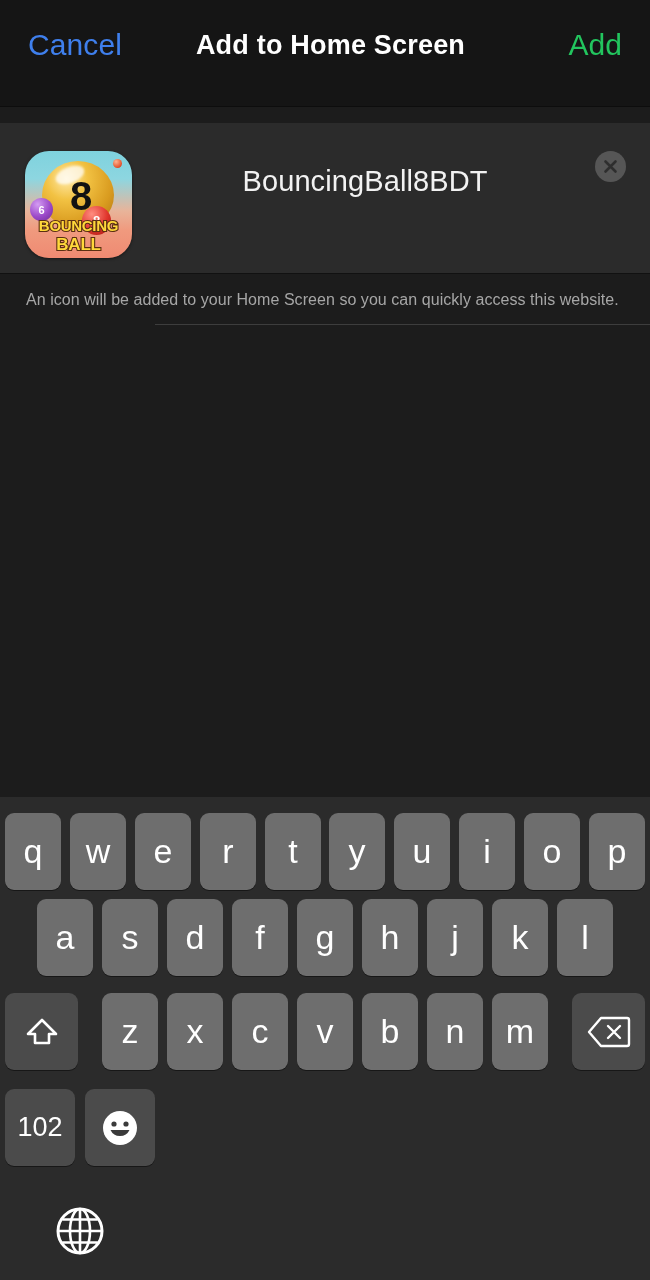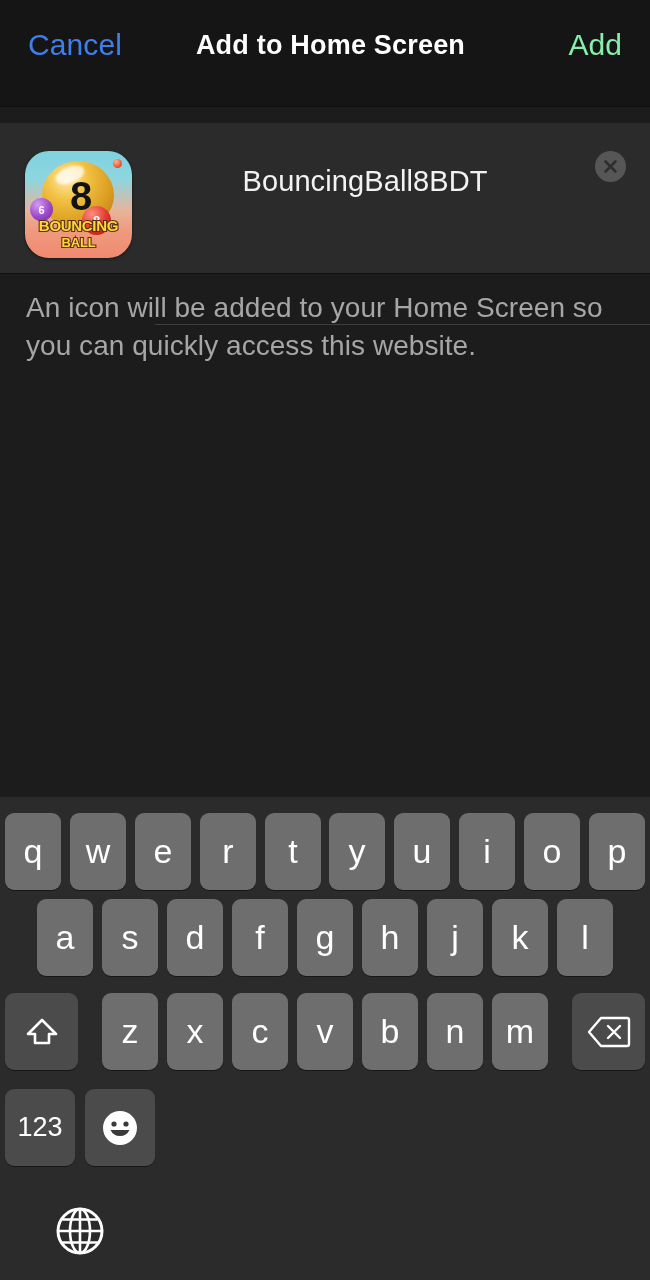--- a/index.html
+++ b/index.html
@@ -32,21 +32,21 @@
   }
   .nav-title {
     position: absolute; left: 0; top: 30px;
     width: 650px; text-align: center;
     font-size: 27px; font-weight: bold; color: #ffffff;
     letter-spacing: 0.2px;
     padding-left: 11px;
   }
   .nav-add {
     position: absolute; right: 28px; top: 28px;
-    font-size: 30px; color: #86efac;
+    font-size: 30px; color: #22c55e;
     background: none; border: none;
     font-family: "Liberation Sans", sans-serif;
     cursor: pointer;
   }
 
   
   .field-row {
     position: absolute; left: 0; top: 123px;
     width: 650px; height: 151px;
     background: #2b2b2b;
@@ -108,21 +108,21 @@
     text-align: center;
     font-size: 15px; font-weight: bold; color: #ffd83b;
     letter-spacing: -0.3px;
     -webkit-text-stroke: 2.2px #5a2f12;
     paint-order: stroke fill;
     font-family: "Liberation Sans", sans-serif;
   }
   .icon-word2 {
     position: absolute; left: 0; top: 84px; width: 107px;
     text-align: center;
-    font-size: 13px; font-weight: bold; color: #ffd83b;
+    font-size: 17px; font-weight: bold; color: #ffd83b;
     letter-spacing: -0.2px;
     -webkit-text-stroke: 2.2px #5a2f12;
     paint-order: stroke fill;
     font-family: "Liberation Sans", sans-serif;
   }
   .name-input {
     position: absolute; left: 155px; top: 42px;
     width: 420px;
     background: transparent; border: none; outline: none;
     color: #f2f2f2; font-size: 29px;
@@ -139,21 +139,21 @@
     width: 31px; height: 31px; border-radius: 50%;
     background: #565656;
     cursor: pointer;
   }
   .clear-btn svg { display: block; }
 
   
   .desc {
     position: absolute; left: 26px; top: 289px;
     width: 600px;
-    font-size: 28px; line-height: 1.34; color: #a6a6a6;
+    font-size: 16px; line-height: 1.34; color: #a6a6a6;
     letter-spacing: 0.05px;
   }
 
   
   .keyboard {
     position: absolute; left: 0; top: 797px;
     width: 650px; height: 483px;
     background: #2b2b2b;
   }
   .krow { position: absolute; left: 0; width: 650px; }
@@ -265,21 +265,21 @@
       <div class="key" style="left:492px;width:56px">m</div>
       <div class="key dark" style="left:572px;width:73px">
         <svg width="44" height="34" viewBox="0 0 44 34" aria-hidden="true">
           <path d="M14 3 H40 A2 2 0 0 1 42 5 V29 A2 2 0 0 1 40 31 H14 L2 17 Z" fill="none" stroke="#ffffff" stroke-width="2.4" stroke-linejoin="round"></path>
           <path d="M21 11 L33 23 M33 11 L21 23" stroke="#ffffff" stroke-width="2.4" stroke-linecap="round"></path>
         </svg>
       </div>
     </div>
 
     <div class="krow krow4">
-      <div class="key dark sys" style="left:5px;width:70px">123</div>
+      <div class="key dark sys" style="left:5px;width:70px">102</div>
       <div class="key dark" style="left:85px;width:70px">
         <svg width="44" height="44" viewBox="0 0 44 44" aria-hidden="true">
           <circle cx="22" cy="22" r="17" fill="#ffffff"></circle>
           <circle cx="16" cy="18" r="2.6" fill="#3a3a3a"></circle>
           <circle cx="28" cy="18" r="2.6" fill="#3a3a3a"></circle>
           <path d="M12.5 24 A10.5 10.5 0 0 0 31.5 24 Z" fill="#3a3a3a"></path>
         </svg>
       </div>
     </div>
   </div>

